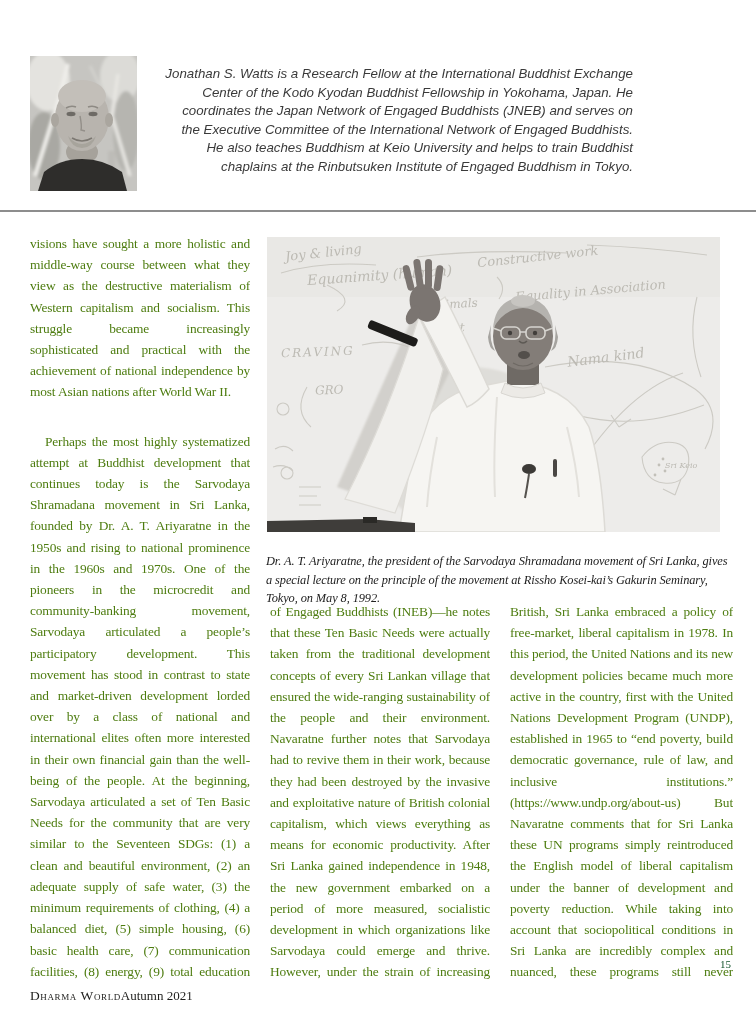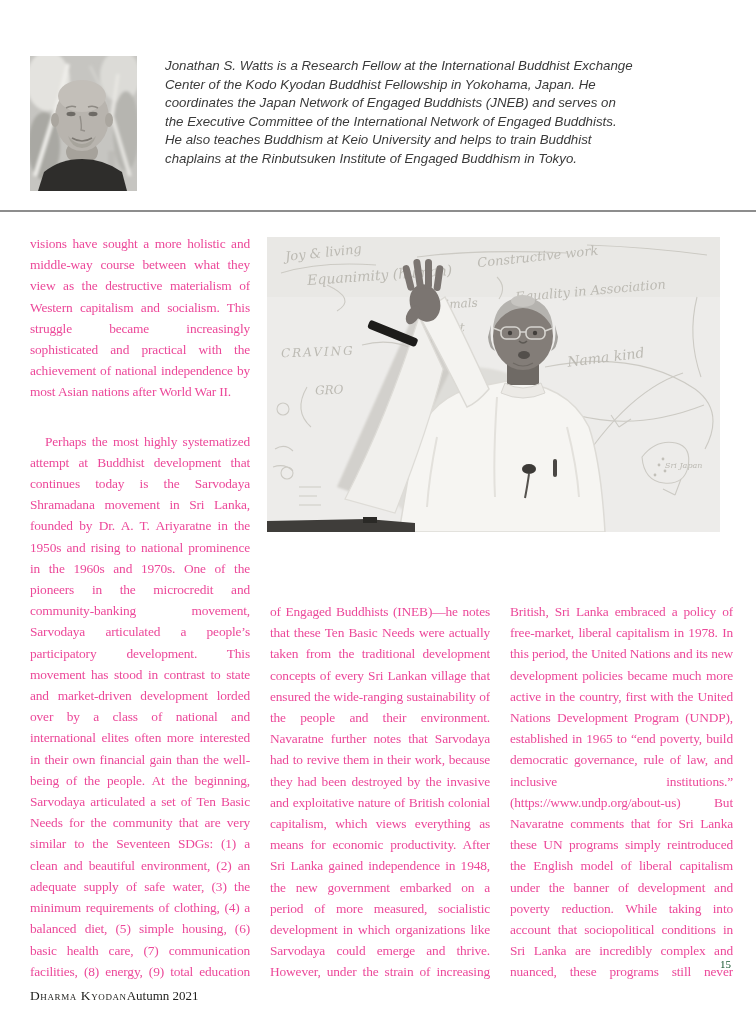--- a/index.html
+++ b/index.html
@@ -5,31 +5,31 @@
   html,body { margin:0; padding:0; background:#ffffff; }
   .page {
     position:relative; width:756px; height:1024px; margin:0 auto;
     background:#ffffff; overflow:hidden;
     font-family:"Liberation Serif", serif; color:#1d1d1b;
   }
 
   
   .author-photo { position:absolute; left:30px; top:56px; width:107px; height:135px; }
   .bio {
-    position:absolute; left:165px; top:44px; width:468px;
+    position:absolute; left:165px; top:52px; width:468px;
     font-family:"Liberation Sans", sans-serif; font-style:italic;
-    font-size:13.3px; line-height:18.5px; color:#3a3a3a; text-align:left;
+    font-size:13.3px; line-height:18.5px; color:#3a3a3a; text-align:right;
   }
   .rule { position:absolute; left:0; top:210px; width:756px; height:2px; background:#8d8d8d; }
 
   
   .col {
     position:absolute; width:220px; text-align:justify;
     font-size:13.4px; line-height:21.2px; letter-spacing:-0.15px;
-    color:#ec4899; hyphens:auto; -webkit-hyphens:auto;
+    color:#4d7c0f; hyphens:auto; -webkit-hyphens:auto;
   }
   .col p { margin:0; }
   .col p.indent { text-indent:15px;margin-top:28px; }
   .col1 { left:30px;  top:233px; height:754px; overflow:hidden; }
   .col2 { left:270px; top:601px; height:388px; overflow:hidden; }
   .col3 { left:510px; top:601px; width:223px; height:388px; overflow:hidden; }
 
   
   .photo {
     position:absolute; left:267px; top:237px; width:453px; height:295px;
@@ -143,21 +143,21 @@
 
     <span class="wb-word" style="left:18px;  top:8px;   transform:rotate(-6deg); font-size:13px;">Joy &amp; living</span>
     <span class="wb-word" style="left:40px;  top:30px;  transform:rotate(-4deg); font-size:14px;">Equanimity (human)</span>
     <span class="wb-word" style="left:210px; top:12px;  transform:rotate(-6deg); font-size:13px;">Constructive work</span>
     <span class="wb-word" style="left:248px; top:46px;  transform:rotate(-5deg); font-size:13px;">Equality in Association</span>
     <span class="wb-word" style="left:162px; top:60px;  transform:rotate(-3deg);">Animals</span>
     <span class="wb-word" style="left:166px; top:84px;  transform:rotate(-3deg);">Plant</span>
     <span class="wb-word" style="left:14px;  top:108px; transform:rotate(-2deg); letter-spacing:2px;">CRAVING</span>
     <span class="wb-word" style="left:48px;  top:146px; transform:rotate(-2deg);">GRO</span>
     <span class="wb-word" style="left:300px; top:112px; transform:rotate(-7deg); font-size:14px;">Nama kind</span>
-    <span class="wb-word" style="left:398px; top:224px; font-size:8px;">Sri Japan</span>
+    <span class="wb-word" style="left:398px; top:224px; font-size:8px;">Sri Keio</span>
 
     <svg width="453" height="295" viewBox="0 0 453 295" style="z-index:2" aria-hidden="true">
       <defs>
           <filter id="softp">
             <feGaussianBlur stdDeviation="1"></feGaussianBlur>
           </filter>
         </defs>
       <g filter="url(#softp)">
         <ellipse cx="205" cy="215" rx="95" ry="85" fill="#dbd9d4" opacity="0.8"></ellipse>
         <path d="M150,70 Q110,160 70,250 L120,268 Q160,180 190,120 Z" fill="#c9c7c1" opacity="0.75"></path>
@@ -204,27 +204,28 @@
         <ellipse cx="262" cy="232" rx="7" ry="5" fill="#3c3a37"></ellipse>
         <path d="M262,237 q-2,14 -4,24" stroke="#55524e" stroke-width="2" fill="none"></path>
         <rect x="286" y="222" width="4" height="18" rx="2" fill="#4a4744"></rect>
       </g>
 
       <path d="M0,284 L100,282 L148,286 L148,295 L0,295 Z" fill="#3f3d3a"></path>
       <rect x="96" y="280" width="14" height="6" fill="#2a2926"></rect>
     </svg>
   </figure>
 
+  <p class="caption">Dr. A. T. Ariyaratne, the president of the Sarvodaya Shramadana movement of Sri Lanka, gives a special lecture on the principle of the movement at Rissho Kosei-kai’s Gakurin Seminary, Tokyo, on May 8, 1992.</p>
 
   <div class="col col2">
     <p>of Engaged Buddhists (INEB)—he notes that these Ten Basic Needs were actually taken from the traditional development concepts of every Sri Lankan village that ensured the wide-ranging sustainability of the people and their environment. Navaratne further notes that Sarvodaya had to revive them in their work, because they had been destroyed by the invasive and exploitative nature of British colonial capitalism, which views everything as means for economic productivity. After Sri Lanka gained independence in 1948, the new government embarked on a period of more measured, socialistic development in which organizations like Sarvodaya could emerge and thrive. However, under the strain of increasing ethnic conflict, whose root causes had been sown by the</p>
   </div>
 
   <div class="col col3">
     <p>British, Sri Lanka embraced a policy of free-market, liberal capitalism in 1978. In this period, the United Nations and its new development policies became much more active in the country, first with the United Nations Development Program (UNDP), established in 1965 to “end poverty, build democratic governance, rule of law, and inclusive institutions.” (https://www.undp.org/about-us) But Navaratne comments that for Sri Lanka these UN programs simply reintroduced the English model of liberal capitalism under the banner of development and poverty reduction. While taking into account that sociopolitical conditions in Sri Lanka are incredibly complex and nuanced, these programs still never reached any of their aims. The nation subsequently descended into a</p>
   </div>
 
   <div class="footer-left">
-    <span class="journal-name">Dharma Kyodan</span><span class="footer-issue">Autumn 2021</span>
+    <span class="journal-name">Dharma World</span><span class="footer-issue">Autumn 2021</span>
   </div>
   <div class="page-number">15</div>
 
 </div>
 
 </body></html>

